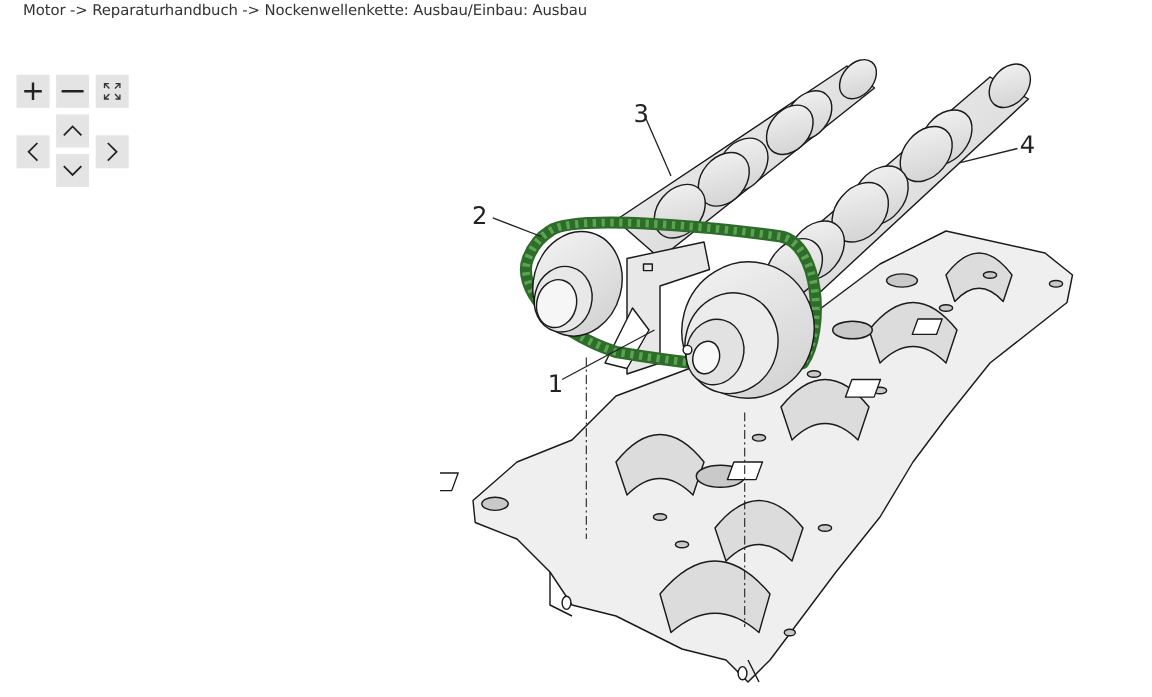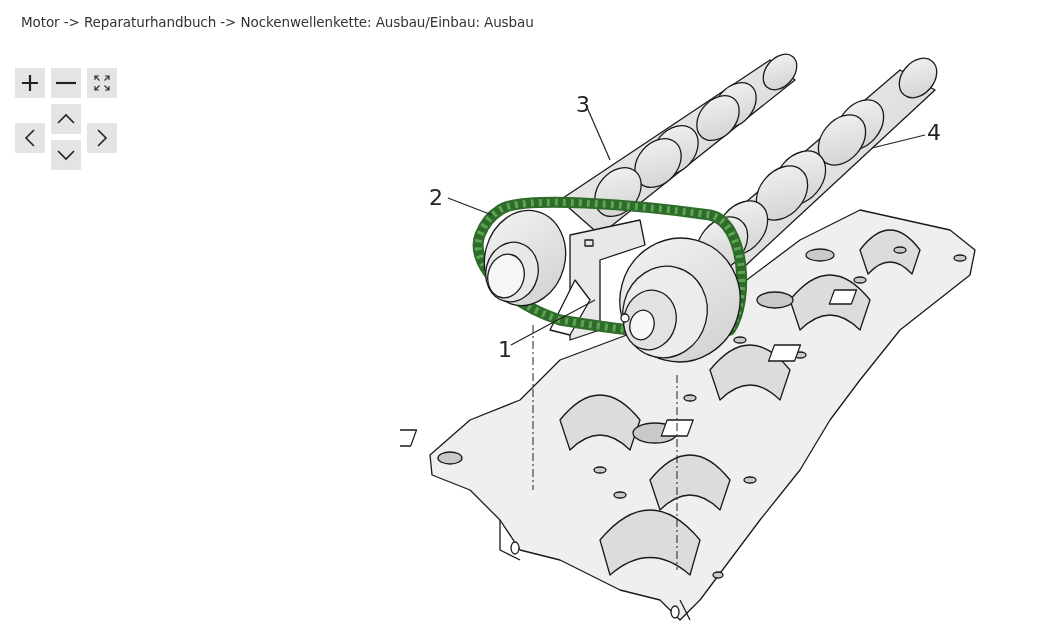--- a/index.html
+++ b/index.html
@@ -1,18 +1,18 @@
 <!DOCTYPE html>
 <html><head>
 <meta charset="utf-8">
 <style>
   html, body { margin:0; padding:0; background:#ffffff; }
   body { width:1047px; height:634px; position:relative; overflow:hidden;
          font-family:"DejaVu Sans","Liberation Sans",sans-serif; color:#333; }
-  .breadcrumb { position:absolute; left:21px; top:14px; font-size:13.5px; color:#333; letter-spacing:-0.1px; white-space:nowrap; }
+  .breadcrumb { position:absolute; left:21px; top:2px; font-size:13.5px; color:#333; letter-spacing:-0.1px; white-space:nowrap; }
   .btn { position:absolute; width:30px; height:30px; background:#e4e4e4; display:flex; align-items:center; justify-content:center; cursor:pointer; }
   .btn svg { display:block; }
   .figure { position:absolute; left:400px; top:40px; width:640px; height:594px; }
   .callout { position:absolute; font-family:"DejaVu Sans","Liberation Sans",sans-serif; font-size:22px; color:#222; font-weight:normal; }
 </style>
 </head>
 <body>
 
 <div class="breadcrumb">Motor -&gt; Reparaturhandbuch -&gt; Nockenwellenkette: Ausbau/Einbau: Ausbau</div>
 

